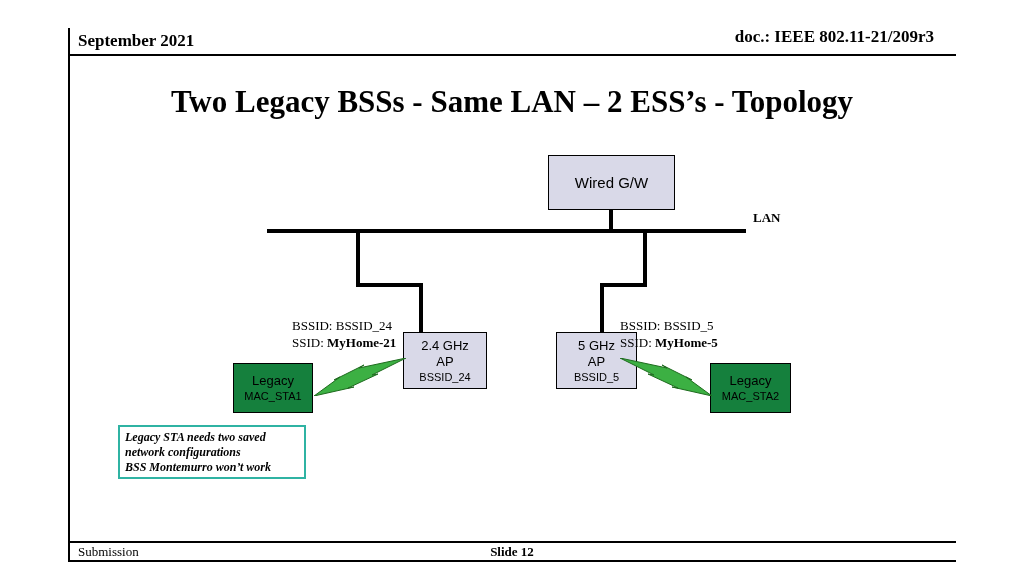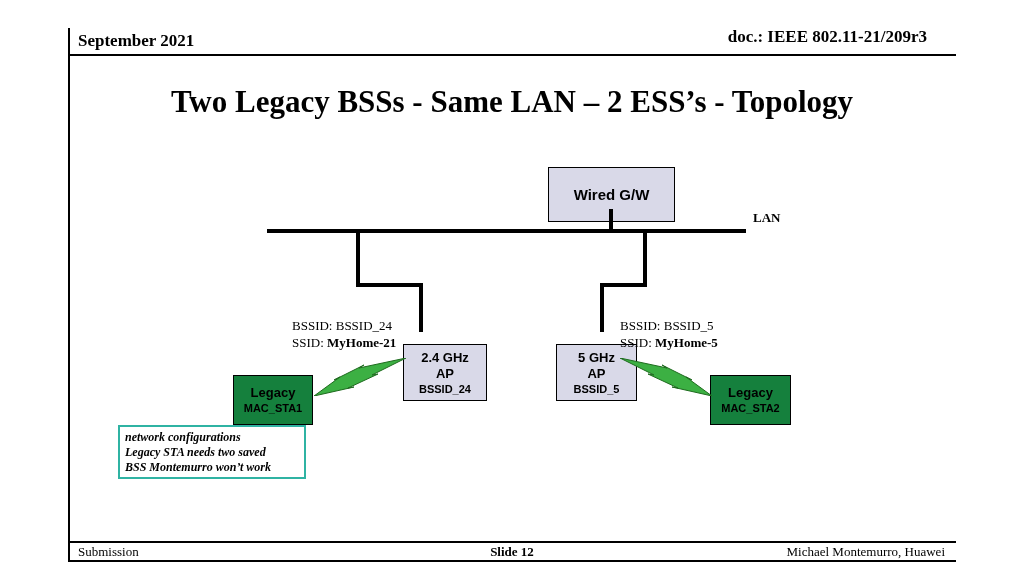--- a/index.html
+++ b/index.html
@@ -18,21 +18,21 @@
   .title {
     position:absolute; left:0; top:84px; width:100%;
     text-align:center; font-weight:bold; font-size:31px;
     font-family:Liberation Serif, serif; white-space:nowrap;
   }
 
   
   .box {
     position:absolute; border:1.6px solid #000; box-sizing:border-box;
     display:flex; flex-direction:column; align-items:center; justify-content:center;
-    text-align:center; font-family:"Liberation Sans", sans-serif; font-weight:bold;margin-top:12px;
+    text-align:center; font-family:"Liberation Sans", sans-serif; font-weight:normal;
   }
   .ap-box  { background:#d9d9e8; }
   .sta-box { background:#15803d; }
   .box .l-main  { font-size:13px; line-height:16px; }
   .box .l-small { font-size:11px;  line-height:14px; }
   .gw-label { font-size:15px; }
 
   .lan { position:absolute; font-weight:bold; font-size:13px; }
 
   .info { position:absolute; font-size:13px; line-height:17px; white-space:nowrap; }
@@ -47,21 +47,21 @@
 
   .bolt { position:absolute; }
   .bolt.flip { transform:scaleX(-1); }
 </style>
 </head>
 <body>
 
 <div class="slide">
 
   <div class="abs hdr" style="left:78px; top:31px;">September 2021</div>
-  <div class="abs hdr" style="right:97px; top:27px;">doc.: IEEE 802.11-21/209r3</div>
+  <div class="abs hdr" style="right:90px; top:27px;">doc.: IEEE 802.11-21/209r3</div>
   <div class="rule" style="left:68px; top:54px; width:888px; height:2px;"></div>
   <div class="rule" style="left:68px; top:28px; width:2px; height:534px;"></div>
 
   <div class="title">Two Legacy BSSs - Same LAN – 2 ESS’s - Topology</div>
 
   <div class="box ap-box" style="left:548px; top:155px; width:127px; height:55px;">
     <span class="gw-label">Wired G/W</span>
   </div>
 
   <div class="lan" style="left:753px; top:210px;">LAN</div>
@@ -111,25 +111,24 @@
 
   <svg class="bolt" style="left:314px; top:358px;" width="92" height="38" viewBox="0 0 92 38">
     <polygon points="0,38 26,19 20,22 50,7 45,10 92,0 58,17 64,16 34,30 40,29" fill="#3cb043" stroke="#1e6b1e" stroke-width="1"></polygon>
   </svg>
 
   <svg class="bolt flip" style="left:620px; top:358px;" width="92" height="38" viewBox="0 0 92 38">
     <polygon points="0,38 26,19 20,22 50,7 45,10 92,0 58,17 64,16 34,30 40,29" fill="#3cb043" stroke="#1e6b1e" stroke-width="1"></polygon>
   </svg>
 
   <div class="note">
+    <div>Legacy STA needs two saved</div>
     <div>network configurations</div>
-    <div>Legacy STA needs two saved</div>
     <div>BSS Montemurro won’t work</div>
   </div>
 
   <div class="rule" style="left:68px; top:541px; width:888px; height:2px;"></div>
   <div class="rule" style="left:68px; top:560px; width:888px; height:2px;"></div>
 
   <div class="abs ftr" style="left:78px; top:544px;">Submission</div>
   <div class="abs ftr" style="left:0; top:544px; width:100%; text-align:center;font-weight:bold;">Slide 12</div>
-  <div class="abs ftr" style="right:79px; top:544px;">Michael Montemurro, Huawei</div>
 
 </div>
 
 </body></html>

